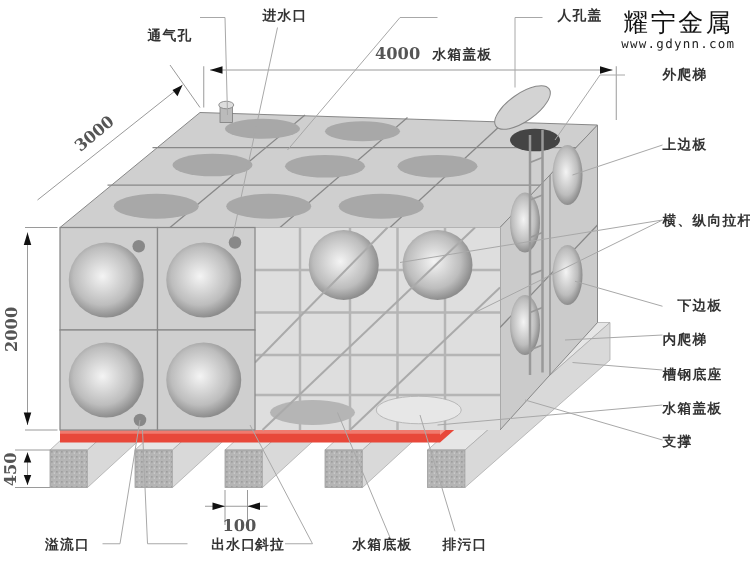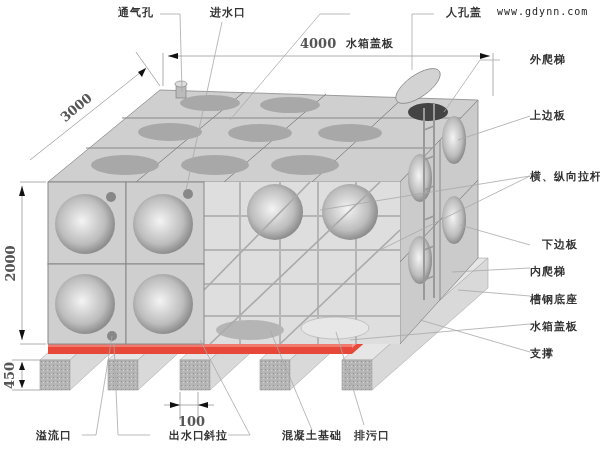--- a/index.html
+++ b/index.html
@@ -202,42 +202,43 @@
     <line x1="530" y1="352" x2="420" y2="320"></line>
     <polyline points="82,435 96,435 112,336"></polyline>
     <polyline points="150,435 118,435 114,344"></polyline>
     <polyline points="228,435 250,435 200,340"></polyline>
     <line x1="312" y1="430" x2="270" y2="330"></line>
     <line x1="364" y1="425" x2="336" y2="332"></line>
   </g>
 </svg>
 
 <div class="brand">
+  <div class="brand-name">耀宁金属</div>
   <div class="brand-url">www.gdynn.com</div>
 </div>
 
 <div class="dim" style="left:300px;top:36px;">4000</div>
 <div class="dim" style="left:58px;top:100px;transform:rotate(-40deg);">3000</div>
 <div class="dim" style="left:-8px;top:256px;transform:rotate(-90deg);">2000</div>
 <div class="dim" style="left:-4px;top:368px;transform:rotate(-90deg);">450</div>
 <div class="dim" style="left:178px;top:414px;">100</div>
 
-<div class="lbl" style="left:118px;top:6px;">通气孔</div>
+<div class="lbl" style="left:118px;top:22px;">通气孔</div>
 <div class="lbl" style="left:210px;top:6px;text-align:right;">进水口</div>
 <div class="lbl" style="left:346px;top:6px;margin-top:31px;">水箱盖板</div>
 <div class="lbl" style="left:446px;top:6px;">人孔盖</div>
 
 <div class="lbl" style="left:530px;top:53px;">外爬梯</div>
 <div class="lbl" style="left:530px;top:109px;">上边板</div>
 <div class="lbl" style="left:530px;top:170px;">横、纵向拉杆</div>
 <div class="lbl" style="left:530px;top:238px;margin-left:12px;">下边板</div>
 <div class="lbl" style="left:530px;top:265px;">内爬梯</div>
 <div class="lbl" style="left:530px;top:293px;">槽钢底座</div>
 <div class="lbl" style="left:530px;top:320px;">水箱盖板</div>
 <div class="lbl" style="left:530px;top:347px;">支撑</div>
 
 <div class="lbl" style="left:36px;top:429px;">溢流口</div>
 <div class="lbl" style="left:146px;top:429px;margin-left:23px;">出水口</div>
 <div class="lbl" style="left:204px;top:429px;">斜拉</div>
-<div class="lbl" style="left:282px;top:429px;">混凝土基础</div>
+<div class="lbl" style="left:282px;top:429px;">水箱底板</div>
 <div class="lbl" style="left:354px;top:429px;">排污口</div>
 
 </div>
 
 </body></html>

